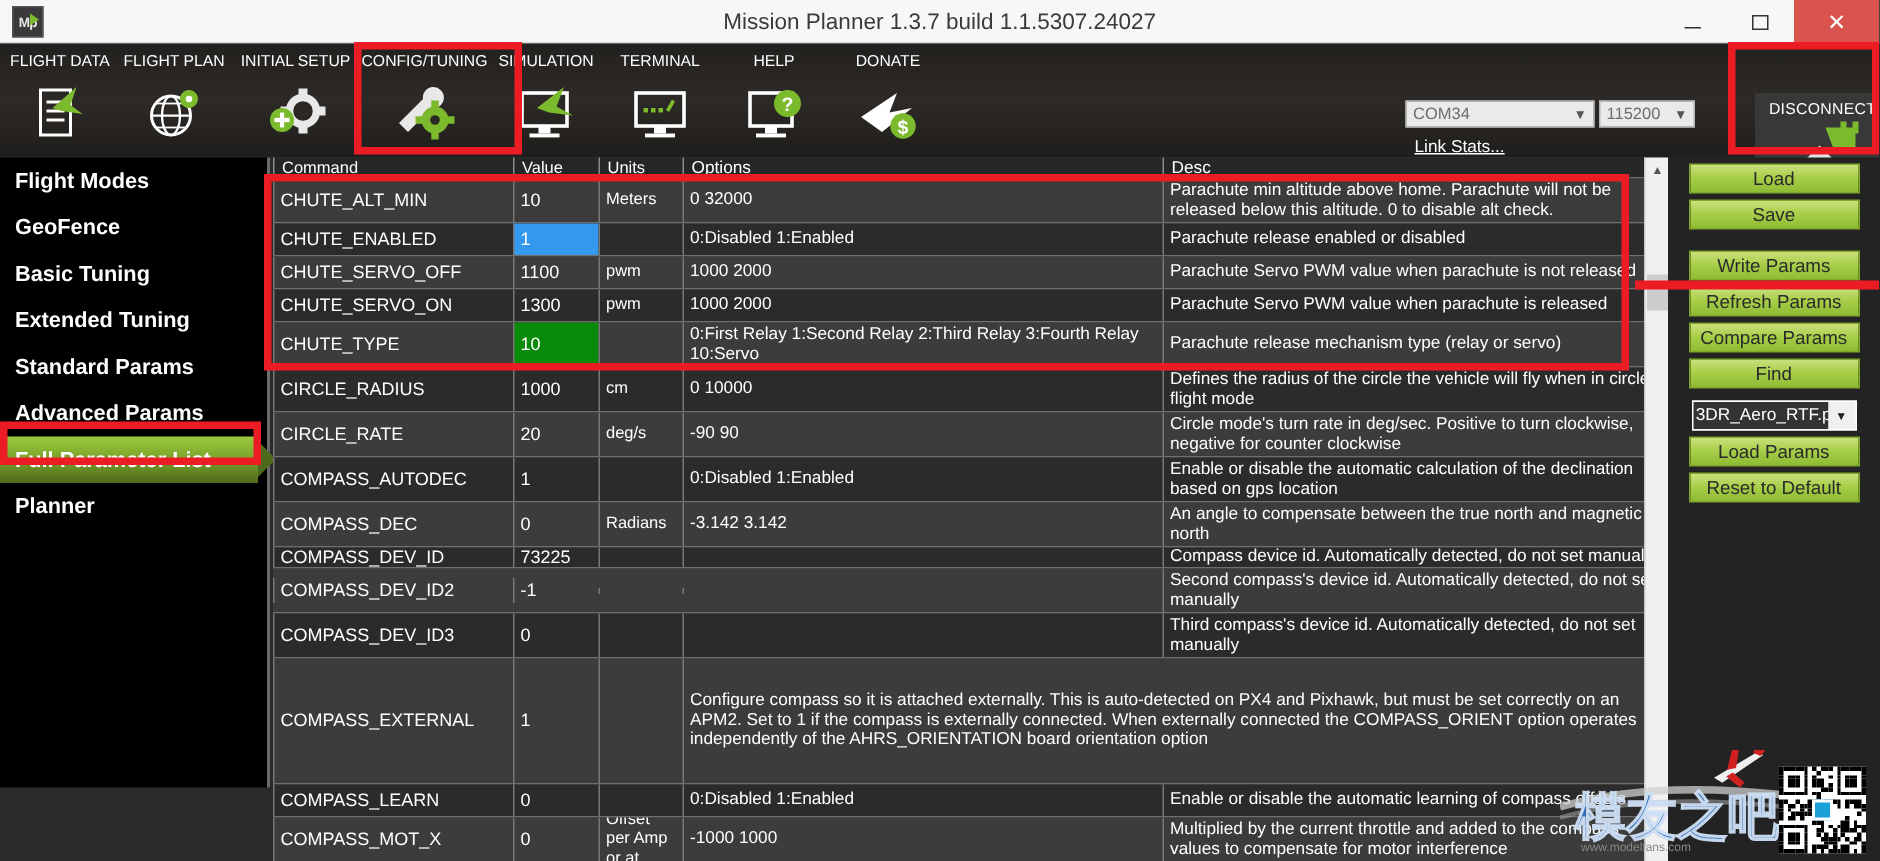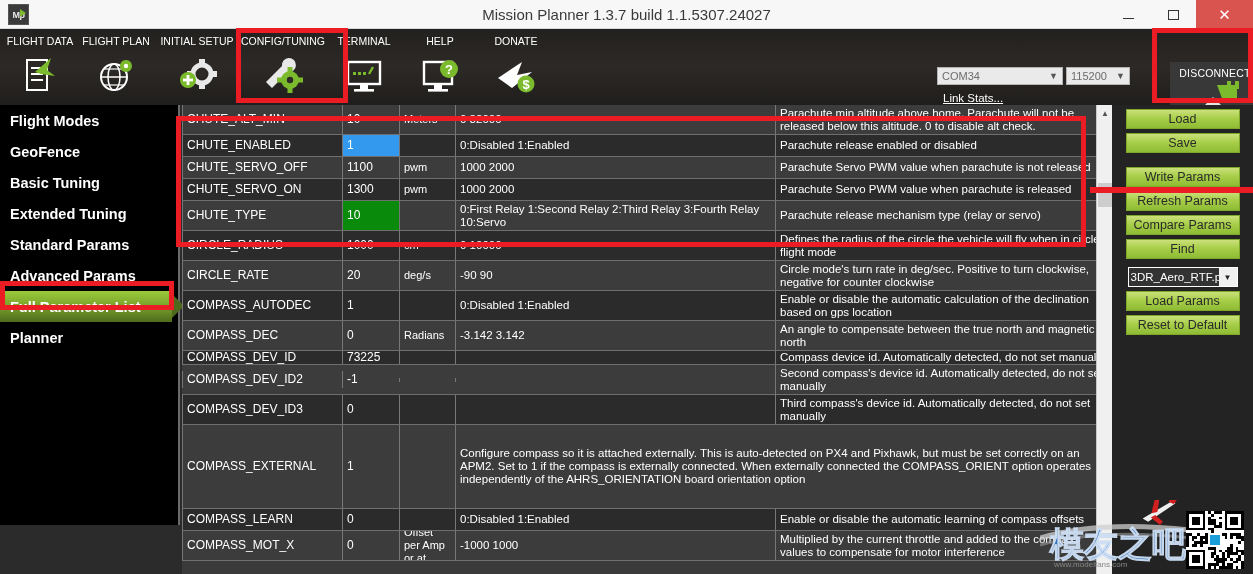--- a/index.html
+++ b/index.html
@@ -205,20 +205,31 @@
             <g fill="#7cba2d">
               <rect x="26.5" y="11" width="5" height="5"></rect>
                 <rect x="26.5" y="32" width="5" height="5"></rect>
               <rect x="16" y="21.5" width="5" height="5"></rect>
                 <rect x="37" y="21.5" width="5" height="5"></rect>
             </g>
           </svg>
         </div>
       </div>
 
+      <div class="menuitem">
+        <div class="mlabel">SIMULATION</div>
+        <div class="micon">
+          <svg width="44" height="40" viewBox="0 0 44 40">
+            <rect x="6" y="6" width="30" height="22" fill="none" stroke="#fff" stroke-width="2.4"></rect>
+            <rect x="17" y="28" width="8" height="5" fill="#fff"></rect>
+            <rect x="11" y="33" width="20" height="2.6" fill="#fff"></rect>
+            <path d="M16 16 L34 2 L29 15 L40 21 L24 19 Z" fill="#7cba2d"></path>
+          </svg>
+        </div>
+      </div>
 
       <div class="menuitem">
         <div class="mlabel">TERMINAL</div>
         <div class="micon">
           <svg width="44" height="40" viewBox="0 0 44 40">
             <rect x="6" y="6" width="32" height="22" fill="none" stroke="#fff" stroke-width="2.4"></rect>
             <rect x="18" y="28" width="8" height="5" fill="#fff"></rect>
             <rect x="12" y="33" width="20" height="2.6" fill="#fff"></rect>
             <g fill="#7cba2d">
               <rect x="11" y="16" width="3" height="3"></rect>
@@ -284,20 +295,27 @@
     <div class="side-item">GeoFence</div>
     <div class="side-item">Basic Tuning</div>
     <div class="side-item">Extended Tuning</div>
     <div class="side-item">Standard Params</div>
     <div class="side-item">Advanced Params</div>
     <div class="side-item active">Full Parameter List</div>
     <div class="side-item">Planner</div>
   </div>
 
   <div class="gridwrap">
+    <div class="ghead">
+      <div class="c-cmd">Command</div>
+      <div class="c-val">Value</div>
+      <div class="c-unit">Units</div>
+      <div class="c-opt">Options</div>
+      <div class="c-desc">Desc</div>
+    </div>
     <div id="grid-body">
         <div class="grow even" style="height: 30px;">
           <div class="c-cmd">CHUTE_ALT_MIN</div>
           <div class="c-val">10</div>
           <div class="c-unit">Meters</div>
           <div class="c-opt">0 32000</div>
           <div class="c-desc">Parachute min altitude above home.  Parachute will not be released below this altitude.  0 to disable alt check.</div>
         </div>
         <div class="grow odd" style="height: 22px;">
           <div class="c-cmd">CHUTE_ENABLED</div>

